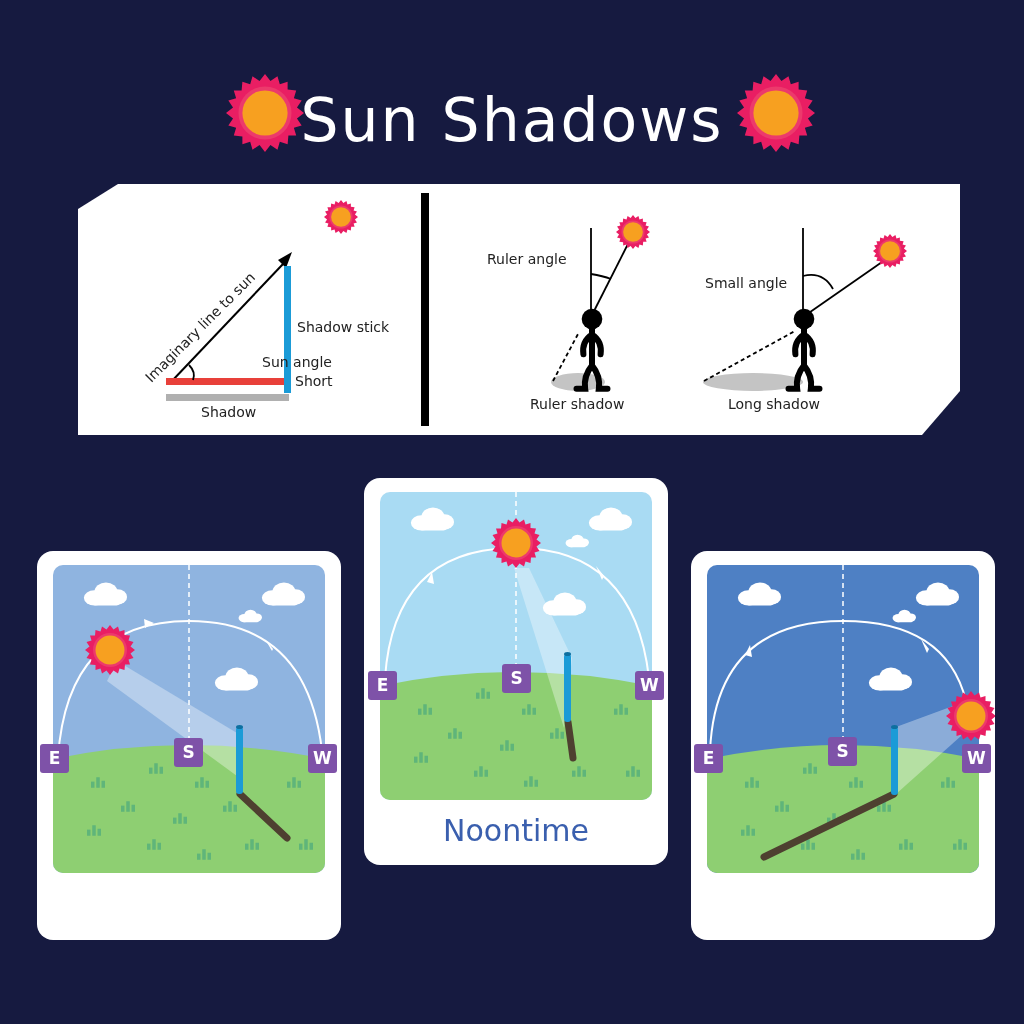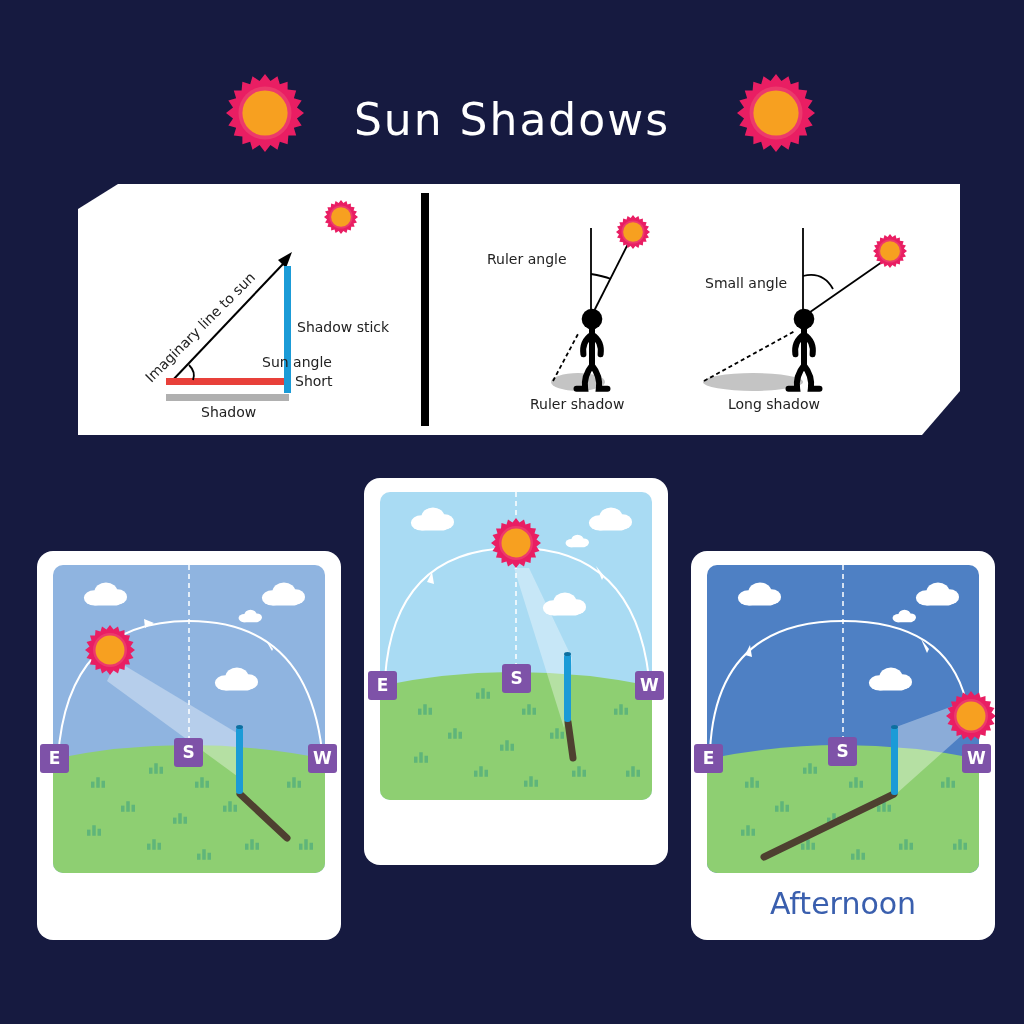--- a/index.html
+++ b/index.html
@@ -1,17 +1,17 @@
 <!DOCTYPE html>
 <html><head>
 <meta charset="utf-8">
 <style>
   html,body{margin:0;padding:0;}
   body{width:1024px;height:1024px;background:#161a40;position:relative;overflow:hidden;font-family:"DejaVu Sans",sans-serif;}
-  .title{position:absolute;left:0;top:80px;width:1024px;text-align:center;color:#fff;font-family:"DejaVu Sans",sans-serif;font-weight:200;font-size:44px;letter-spacing:2px;line-height:80px;}
+  .title{position:absolute;left:0;top:80px;width:1024px;text-align:center;color:#fff;font-family:"DejaVu Sans",sans-serif;font-weight:200;font-size:60px;letter-spacing:2px;line-height:80px;}
   .title-text{display:inline-block;font-weight:normal;-webkit-text-stroke:0;}
   .sun{position:absolute;}
   .panel{position:absolute;left:78px;top:184px;width:882px;height:251px;}
   .panel svg{position:absolute;left:0;top:0;}
   .lbl{position:absolute;font-family:"DejaVu Sans",sans-serif;font-size:14px;color:#222;white-space:nowrap;}
   .card{position:absolute;background:#fff;border-radius:16px;}
   .card svg{position:absolute;left:0;top:0;}
   .card-label{position:absolute;left:0;width:100%;text-align:center;color:#3a5fae;font-family:"DejaVu Sans",sans-serif;font-size:30px;}
   .compass{position:absolute;width:29px;height:29px;background:#7e52a8;border-radius:3px;color:#fff;font-family:"DejaVu Sans",sans-serif;font-weight:bold;font-size:17px;text-align:center;line-height:29px;}
 </style>
@@ -169,20 +169,21 @@
       <use href="#tuft" x="262" y="288" width="14" height="11"></use>
       <use href="#tuft" x="160" y="298" width="14" height="11"></use>
     </g>
     <line x1="204" y1="244" x2="209" y2="280" stroke="#4e4030" stroke-width="7" stroke-linecap="round"></line>
     <rect x="200" y="176" width="7" height="68" fill="#1b9bd7" rx="3"></rect>
     <ellipse cx="203.5" cy="176" rx="3.5" ry="2" fill="#0d6fa0"></ellipse>
   </svg>
   <div class="compass" style="left:4px;top:193px;">E</div>
   <div class="compass" style="left:138px;top:186px;">S</div>
   <div class="compass" style="left:271px;top:193px;">W</div>
+  <div class="card-label" style="top:335px;">Noontime</div>
 </div>
 
 <div class="card" style="left:691px;top:551px;width:304px;height:389px;">
   <svg width="304" height="389">
     <clipPath id="c3">
         <rect x="16" y="14" width="272" height="308" rx="10"></rect>
       </clipPath>
     <g clip-path="url(#c3)">
       <rect x="16" y="14" width="272" height="308" fill="#4e80c4"></rect>
       <path d="M16 208 Q150 180 288 208 V322 H16Z" fill="#8ecf72"></path>
@@ -211,14 +212,13 @@
       <use href="#tuft" x="262" y="288" width="14" height="11"></use>
       <use href="#tuft" x="160" y="298" width="14" height="11"></use>
     </g>
     <line x1="203" y1="243" x2="73" y2="306" stroke="#4e4030" stroke-width="7" stroke-linecap="round"></line>
     <rect x="200" y="176" width="7" height="68" fill="#1b9bd7" rx="3"></rect>
     <ellipse cx="203.5" cy="176" rx="3.5" ry="2" fill="#0d6fa0"></ellipse>
   </svg>
   <div class="compass" style="left:3px;top:193px;">E</div>
   <div class="compass" style="left:137px;top:186px;">S</div>
   <div class="compass" style="left:271px;top:193px;">W</div>
-  <div class="card-label" style="top:335px;">Afternoon</div>
 </div>
 
 </body></html>

